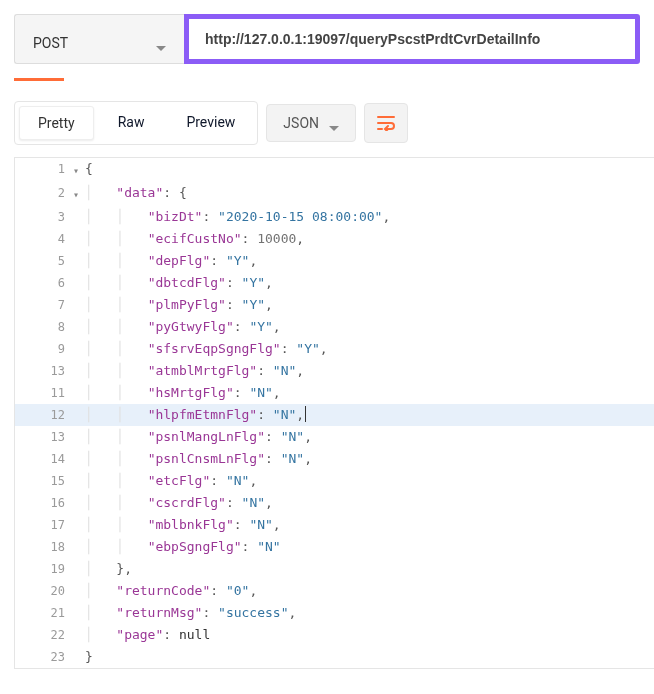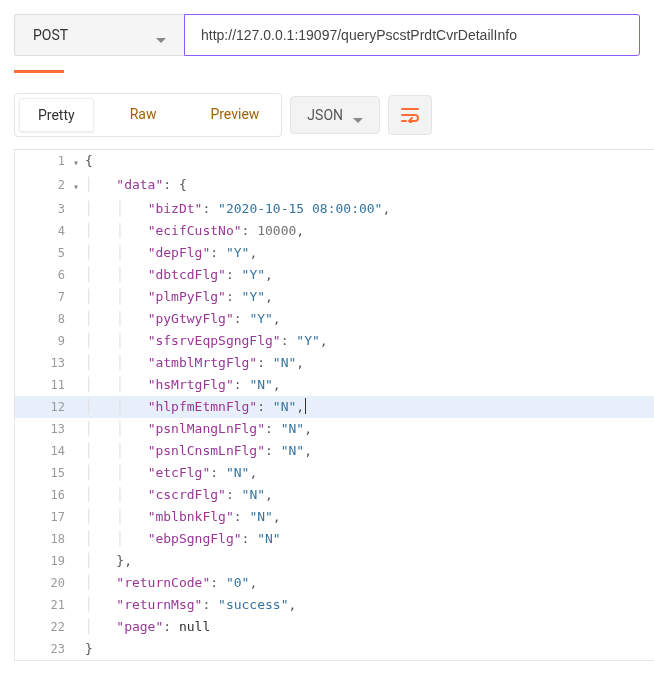--- a/index.html
+++ b/index.html
@@ -35,53 +35,54 @@
 }
 .method-select .chevron {
   width: 0;
   height: 0;
   border-left: 5px solid transparent;
   border-right: 5px solid transparent;
   border-top: 5px solid #888;
 }
 .url-input {
   flex: 1;
-  border: 1px solid #8b5cf6;
+  border: 5px solid #8b5cf6;
   border-radius: 0 3px 3px 0;
   padding: 12px 16px;
   font-size: 14px;
   color: #444;
   outline: none;
   background: #fff;
+  font-weight: bold;
 }
 .accent-line {
   height: 3px;
   background: #ff6c37;
   width: 50px;
   margin-left: 14px;
 }
 .response-toolbar {
   display: flex;
   align-items: center;
   gap: 8px;
   padding: 20px 14px 12px 14px;
 }
 .tabs {
   display: flex;
-  gap: 18px;
+  gap: 6px;
   background: #fff;
   border: 1px solid #e5e5e5;
   border-radius: 4px;
   padding: 4px;
 }
 .tab {
   padding: 8px 18px;
   border-radius: 3px;
   cursor: pointer;
-  color: #a16207;
+  color: #0f172a;
   font-size: 14px;
 }
 .tab.active {
   background: #fff;
   color: #333;
   box-shadow: 0 1px 2px rgba(0,0,0,0.08);
   border: 1px solid #eee;
 }
 .type-select {
   display: flex;

